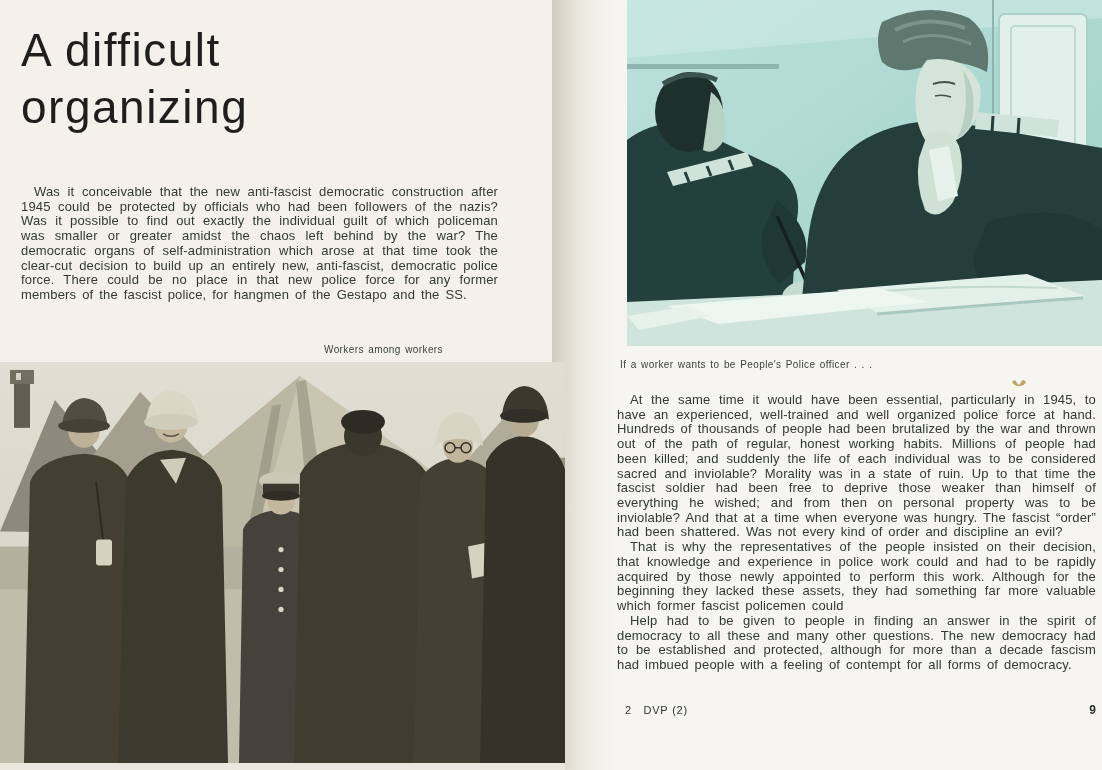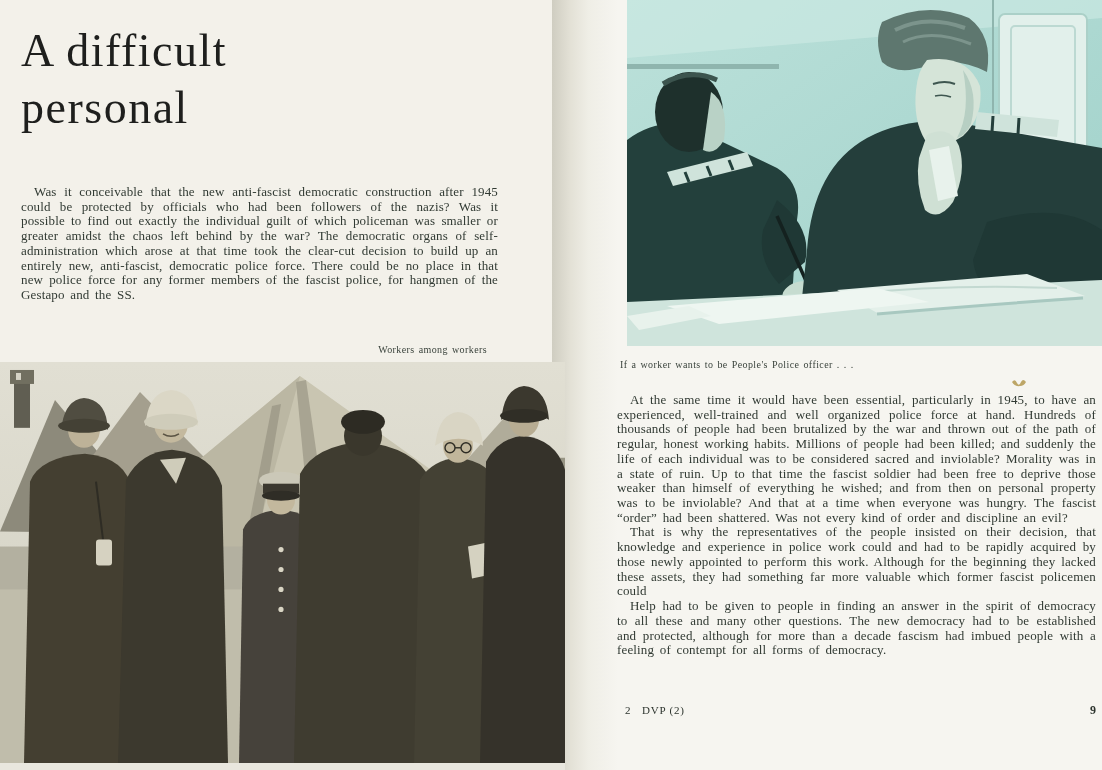--- a/index.html
+++ b/index.html
@@ -1,20 +1,20 @@
 <!DOCTYPE html>
 <html><head>
 <meta charset="utf-8">
 <style>
   * { margin:0; padding:0; box-sizing:border-box; }
   html,body { background:#777; }
   .spread {
     position:relative; width:1102px; height:770px;
     background:#f3f1ea; overflow:hidden;
-    font-family:Liberation Serif, serif;
+    font-family:Liberation Sans, sans-serif;
     color:#323b34;
   }
   .page-right-bg {
     position:absolute; left:590px; top:0; width:512px; height:770px;
     background:#f6f5f0;
   }
   .gutter {
     position:absolute; left:552px; top:0; width:66px; height:770px;
     background:linear-gradient(90deg,#cfcdc1 0%,#e3e1d6 28%,#efeee6 55%,#f6f5f0 100%);
   }
@@ -27,21 +27,21 @@
     font-size:13px; line-height:14.72px;
     text-align:justify; word-spacing:0.17em; letter-spacing:0.15px;
     color:#313a33;
   }
   .left-para { position:absolute; left:21px; top:185px; width:477px; }
   .left-para p, .right-text p { text-indent:13px; margin:0; }
   .caption {
     font-size:10px; letter-spacing:0.4px; color:#39423b; word-spacing:0.12em;
   }
   .caption-left {
-    position:absolute; left:280px; top:344px; width:207px; text-align:right;
+    position:absolute; left:280px; top:344px; width:207px; text-align:center;
   }
   .caption-right { position:absolute; left:620px; top:359px; }
   .right-text { position:absolute; left:617px; top:393px; width:479px; }
   .photo { position:absolute; display:block; }
   .photo-left  { left:0;   top:362px; width:565px; height:401px; }
   .photo-right { left:627px; top:0;   width:475px; height:346px; }
   .bottom-strip {
     position:absolute; left:0; top:763px; width:565px; height:7px;
     background:#e9e7de;
   }
@@ -58,21 +58,21 @@
 </head>
 <body>
 
 <div class="spread">
 
   <div class="page-right-bg"></div>
   <div class="gutter"></div>
 
   <div class="title">
     <div>A difficult</div>
-    <div>personal</div>
+    <div>organizing</div>
   </div>
 
   <div class="left-para body-text">
     <p>Was it conceivable that the new anti-fascist democratic construction after 1945 could be protected by officials who had been followers of the nazis? Was it possible to find out exactly the individual guilt of which policeman was smaller or greater amidst the chaos left behind by the war? The democratic organs of self-administration which arose at that time took the clear-cut decision to build up an entirely new, anti-fascist, democratic police force. There could be no place in that new police force for any former members of the fascist police, for hangmen of the Gestapo and the SS.</p>
   </div>
 
   <div class="caption caption-left">Workers among workers</div>
 
   <svg class="photo photo-left" viewBox="0 0 565 402" preserveAspectRatio="none" role="img">
     <defs>

